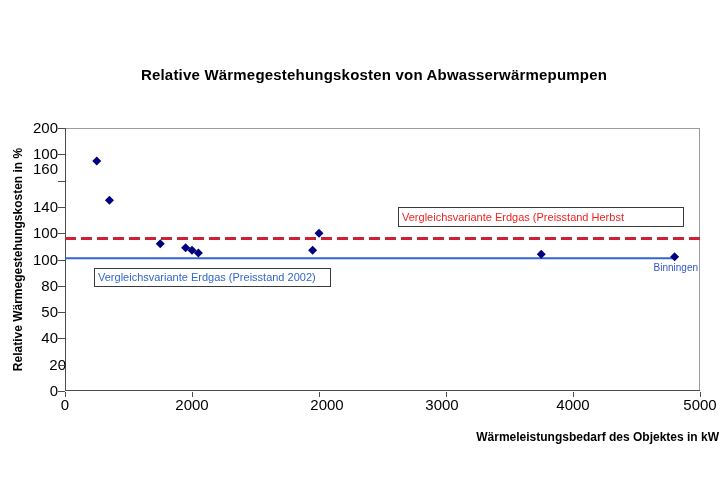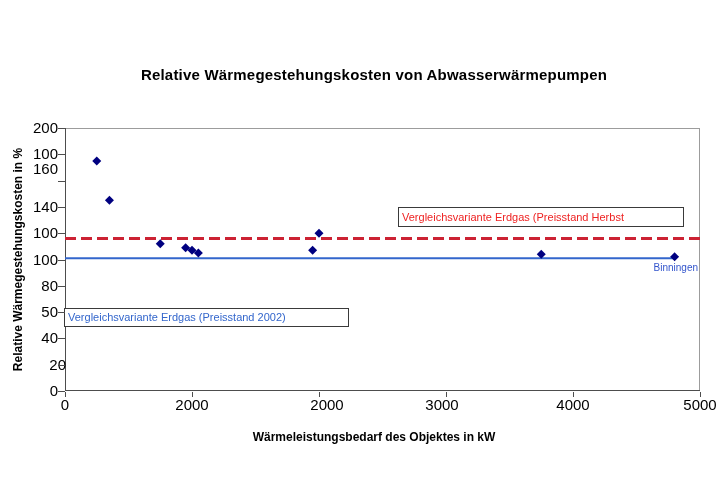--- a/index.html
+++ b/index.html
@@ -12,34 +12,34 @@
     font-size:15px; font-weight:bold; letter-spacing:0.2px;
   }
   .plot { position:absolute; left:65px; top:128px; width:635px; height:263px; background:#ffffff; }
   .plot svg { display:block; }
   .ytitle {
     position:absolute; left:11px; top:391px; width:263px; text-align:center;
     transform:rotate(-90deg); transform-origin:0 0;
     font-size:12px; font-weight:bold; white-space:nowrap;
   }
   .xtitle {
-    position:absolute; left:29px; top:430px; width:690px; text-align:center;
+    position:absolute; left:29px; top:430px; width:690px; text-align:right;
     font-size:12px; font-weight:bold;
   }
   .tick-label { position:absolute; font-size:15px; line-height:14px; }
   .ytick { text-align:right; }
   .xtick { text-align:center; }
   .tickmark { position:absolute; background:#4d4d4d; }
   .ann {
     position:absolute; background:#ffffff; border:1px solid #3a3a3a;
     font-size:11px; line-height:17px; padding:0 3px; box-sizing:border-box;
     white-space:nowrap; overflow:hidden; display:flex; align-items:center;
   }
   .ann-red  { left:398px; top:207px; width:286px; height:20px; }
-  .ann-blue { left:64px;  top:268px; width:285px; height:19px;margin-top:40px; }
+  .ann-blue { left:94px;  top:268px; width:237px; height:19px; }
   .binningen {
     position:absolute; left:620px; top:262px; width:78px; text-align:right;
     font-size:10px;
   }
 </style>
 </head>
 <body>
 
 <div class="canvas">
   <div class="title">Relative Wärmegestehungskosten von Abwasserwärmepumpen</div>

